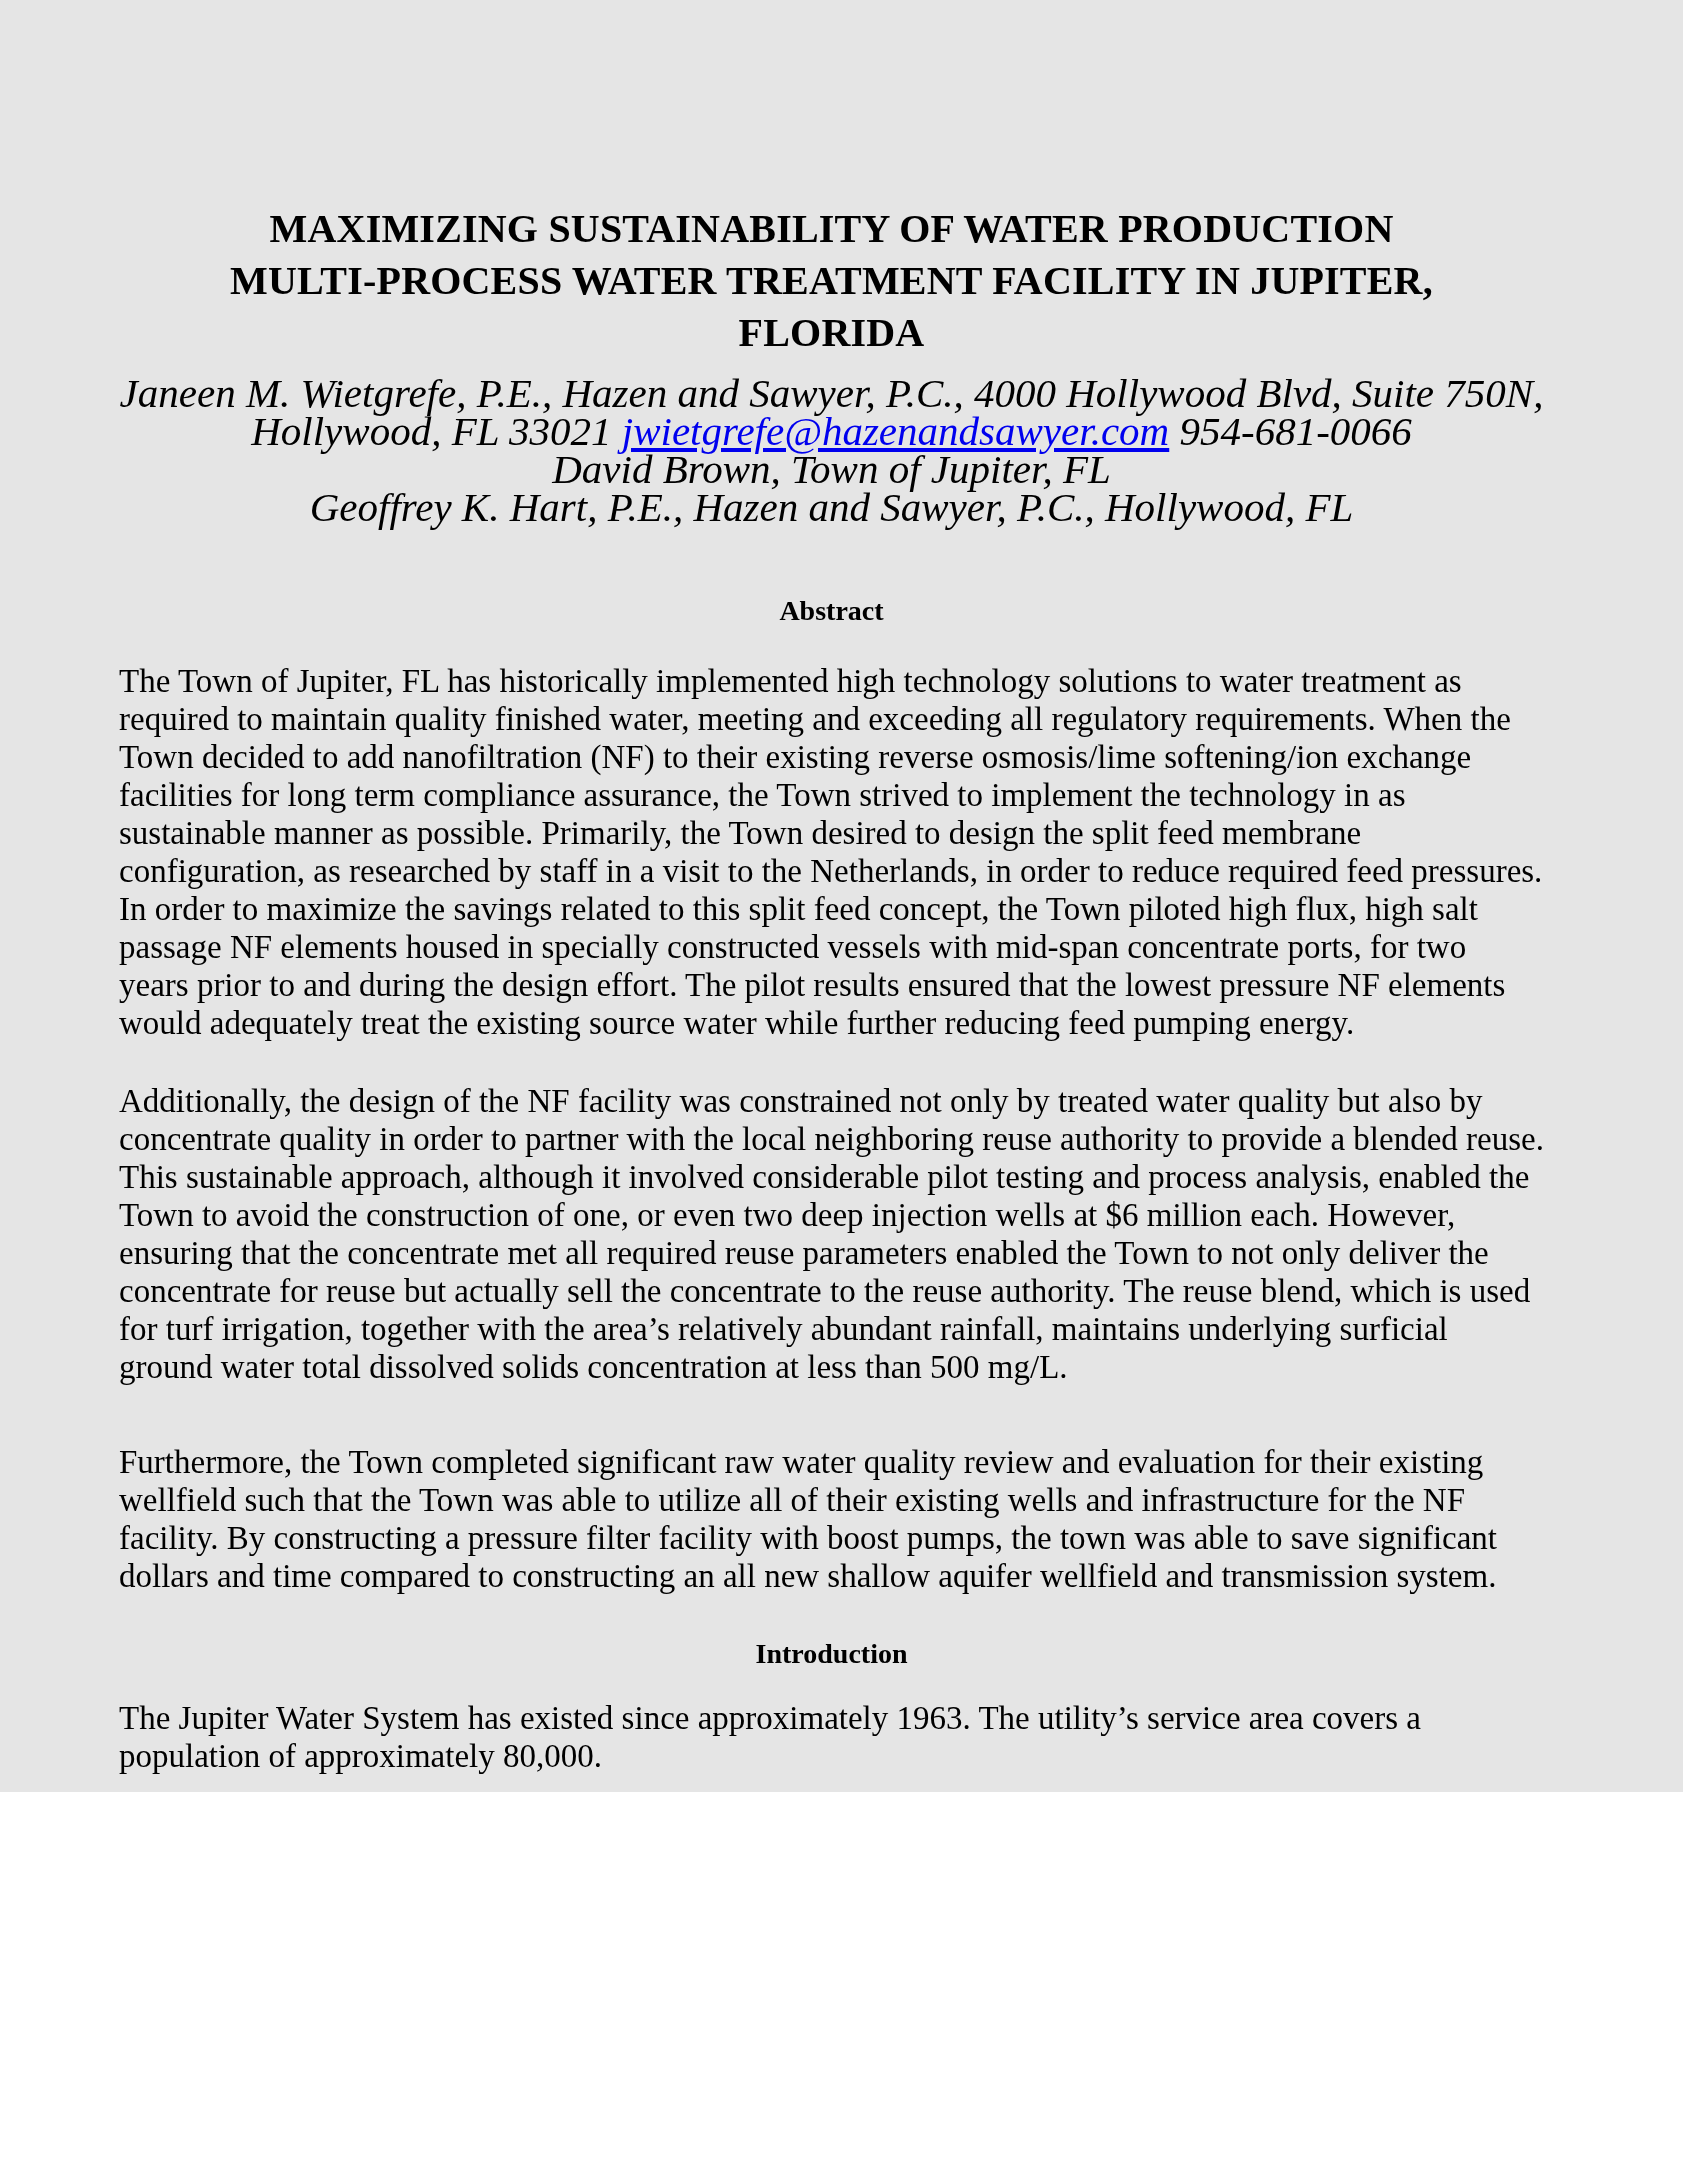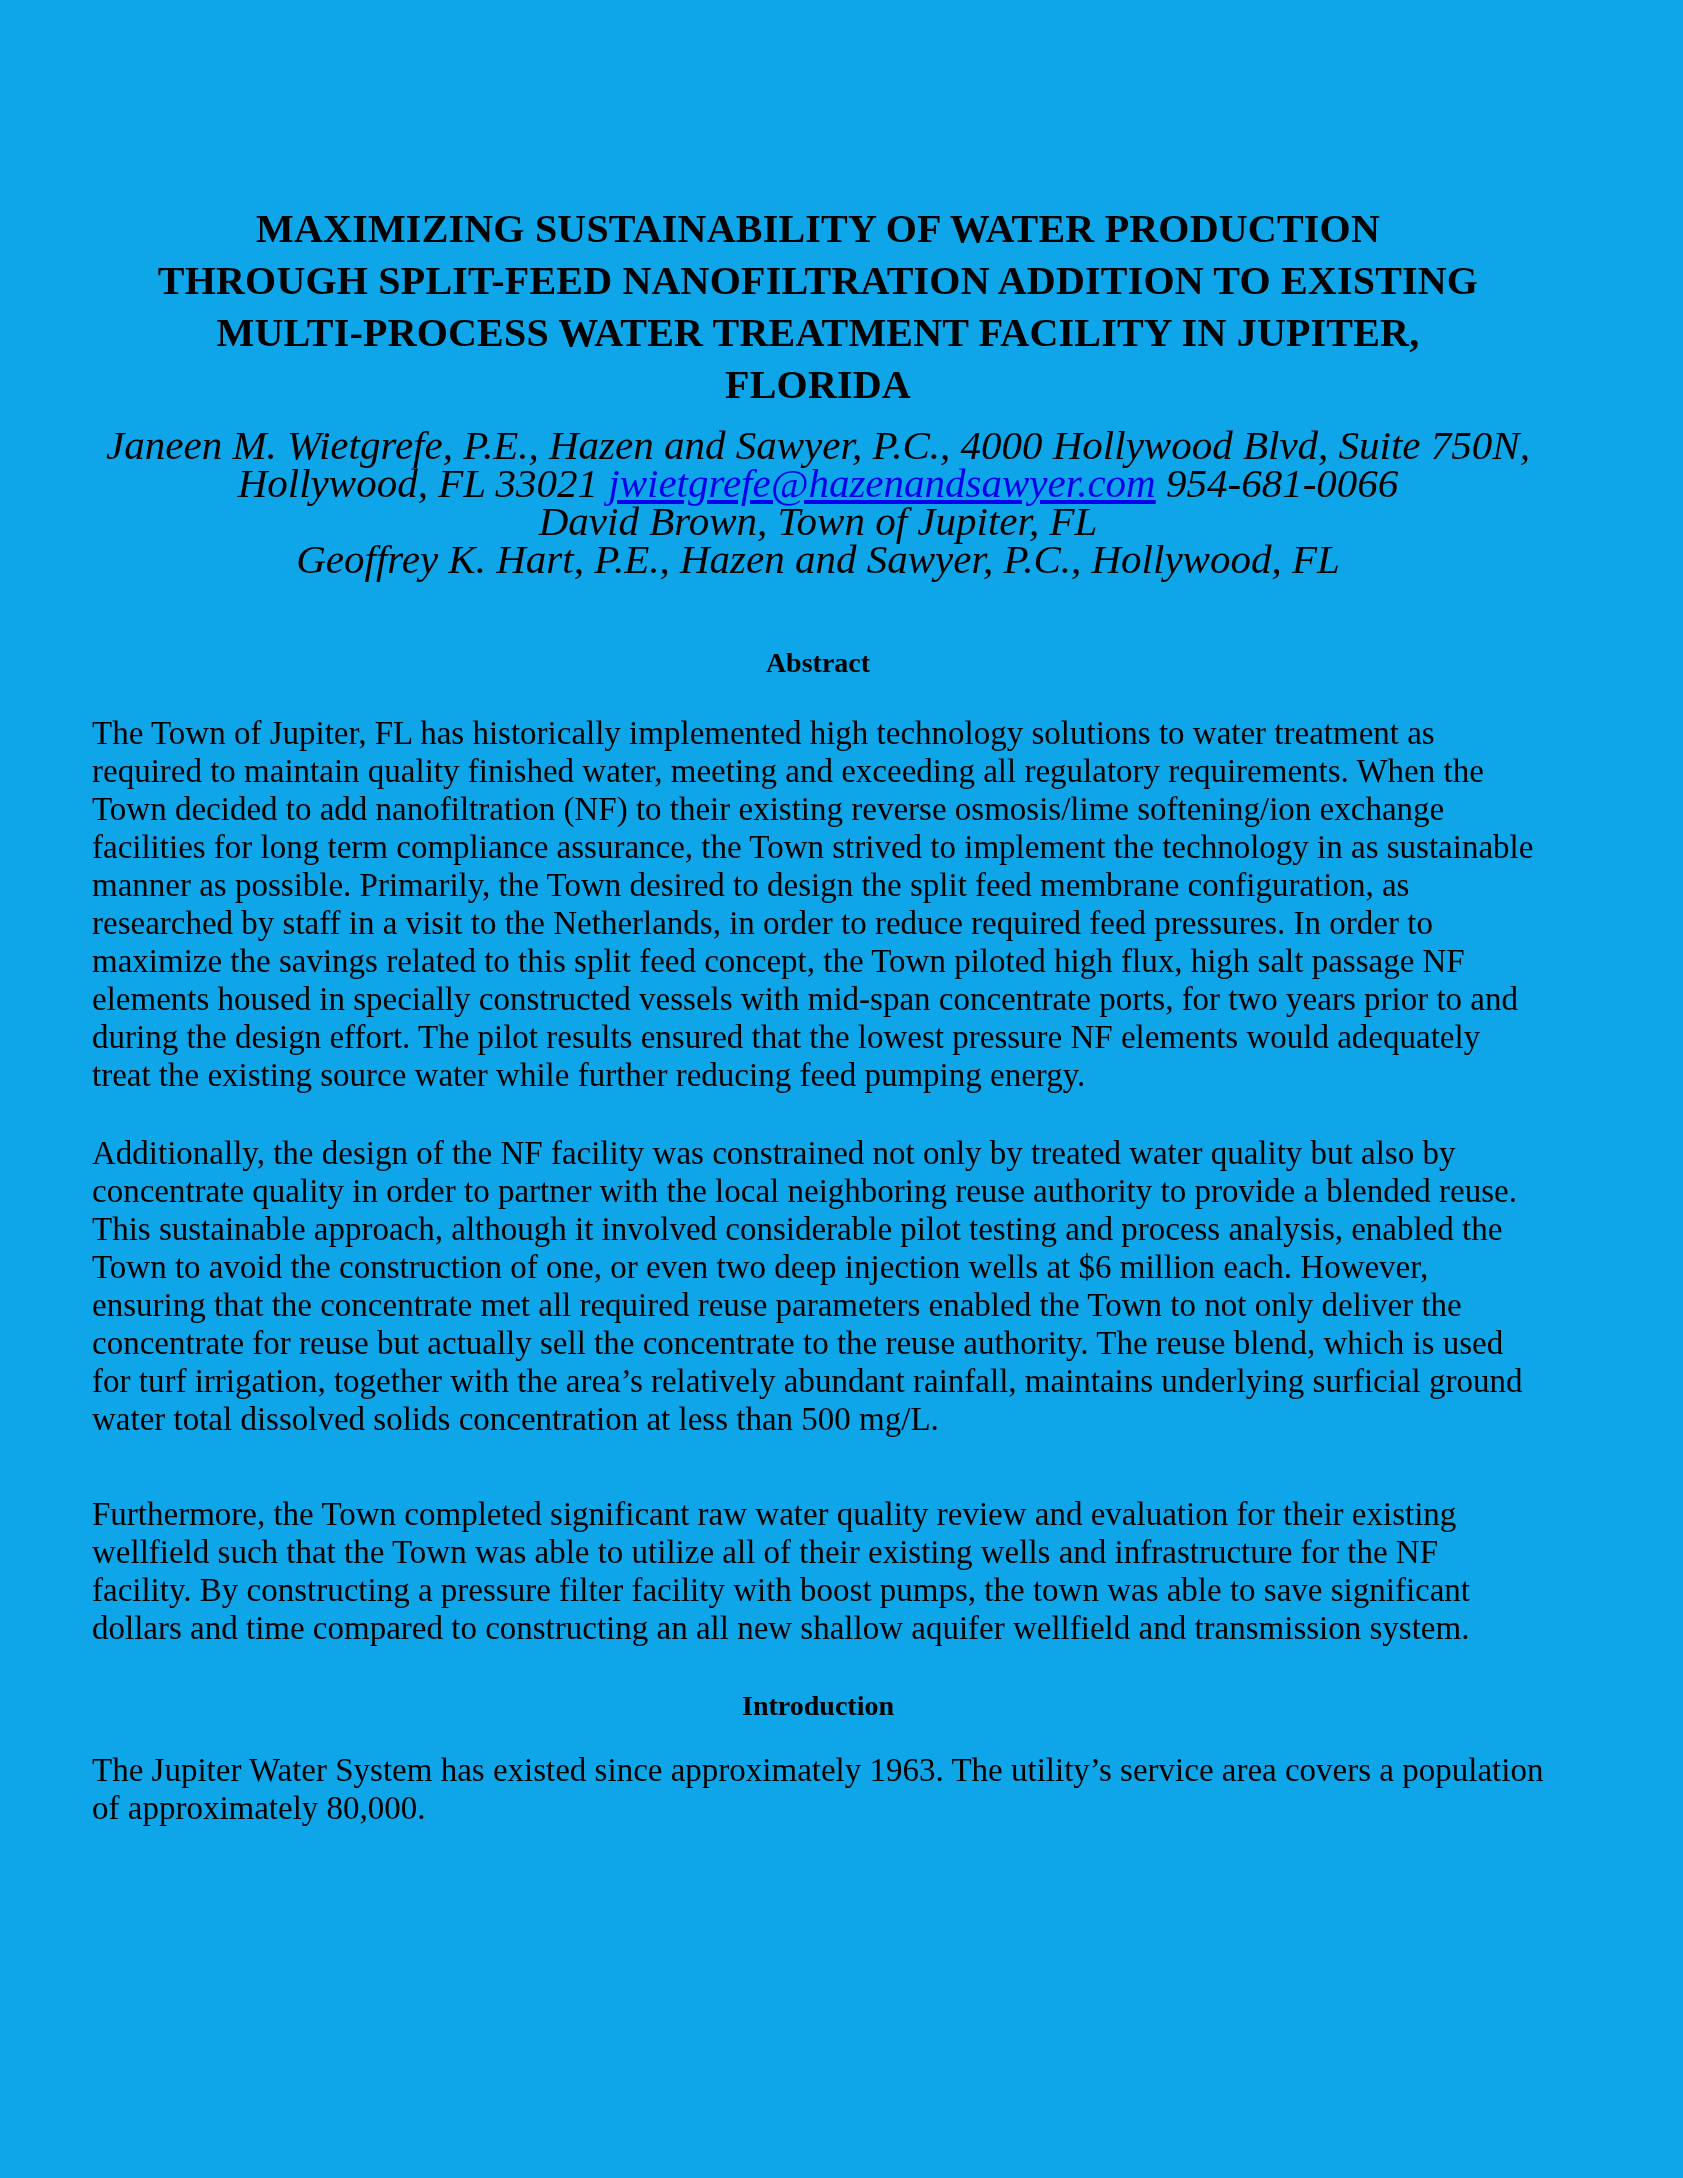--- a/index.html
+++ b/index.html
@@ -3,26 +3,26 @@
 <meta charset="utf-8">
 <style>
   html, body {
     margin: 0;
     padding: 0;
     background: #ffffff;
   }
   .page {
     position: relative;
     width: 1683px;
-    height: 2178px;
-    background: #0ea5e9;
+    height: 1792px;
+    background: #e5e5e5;
     color: #000000;
     font-family: "Liberation Serif", "DejaVu Serif", serif;
     box-sizing: border-box;
-    padding: 203px 139px 0 92px;
+    padding: 203px 139px 0 119px;
     overflow: hidden;
   }
   .title {
     margin: 0;
     text-align: center;
     font-weight: bold;
     font-size: 40px;
     line-height: 52px;
     letter-spacing: 0.2px;
   }
@@ -59,21 +59,20 @@
   .para-3 { margin-top: 57px; }
   .para-intro { margin-top: 19px; }
 </style>
 </head>
 <body>
 
 <div class="page">
 
   <h1 class="title">
     <span class="tline">MAXIMIZING SUSTAINABILITY OF WATER PRODUCTION</span>
-    <span class="tline">THROUGH SPLIT-FEED NANOFILTRATION ADDITION TO EXISTING</span>
     <span class="tline">MULTI-PROCESS WATER TREATMENT FACILITY IN JUPITER,</span>
     <span class="tline">FLORIDA</span>
   </h1>
 
   <div class="authors">
     <div>Janeen M. Wietgrefe, P.E., Hazen and Sawyer, P.C., 4000 Hollywood Blvd, Suite 750N,</div>
     <div><span>Hollywood, FL 33021 </span><a class="email-link" href="#">jwietgrefe@hazenandsawyer.com</a><span> 954-681-0066</span></div>
     <div>David Brown, Town of Jupiter, FL</div>
     <div>Geoffrey K. Hart, P.E., Hazen and Sawyer, P.C., Hollywood, FL</div>
   </div>

